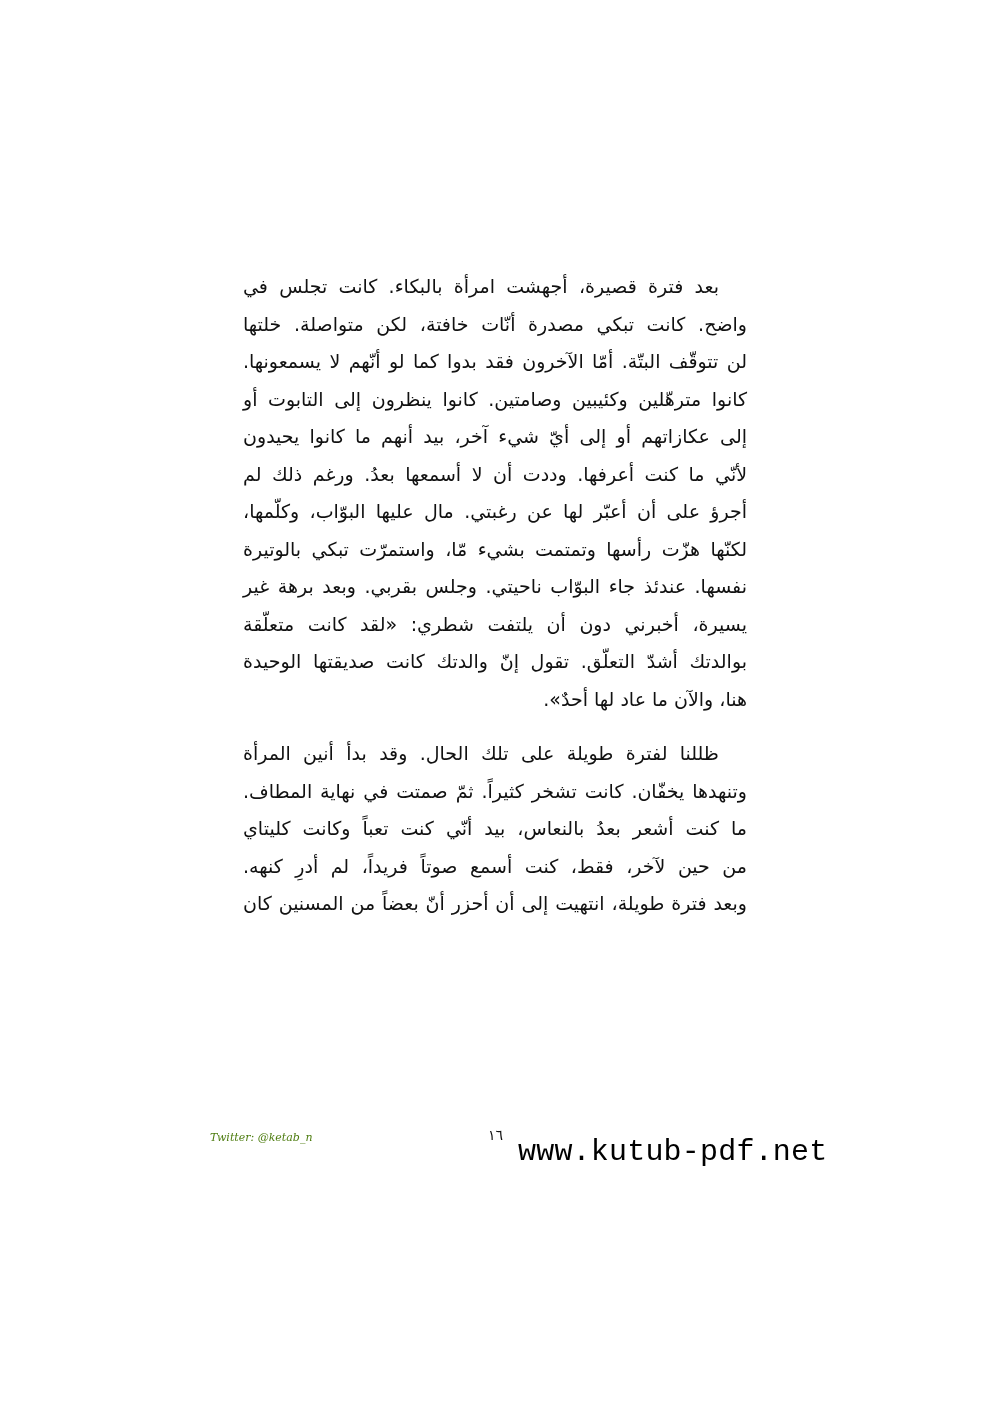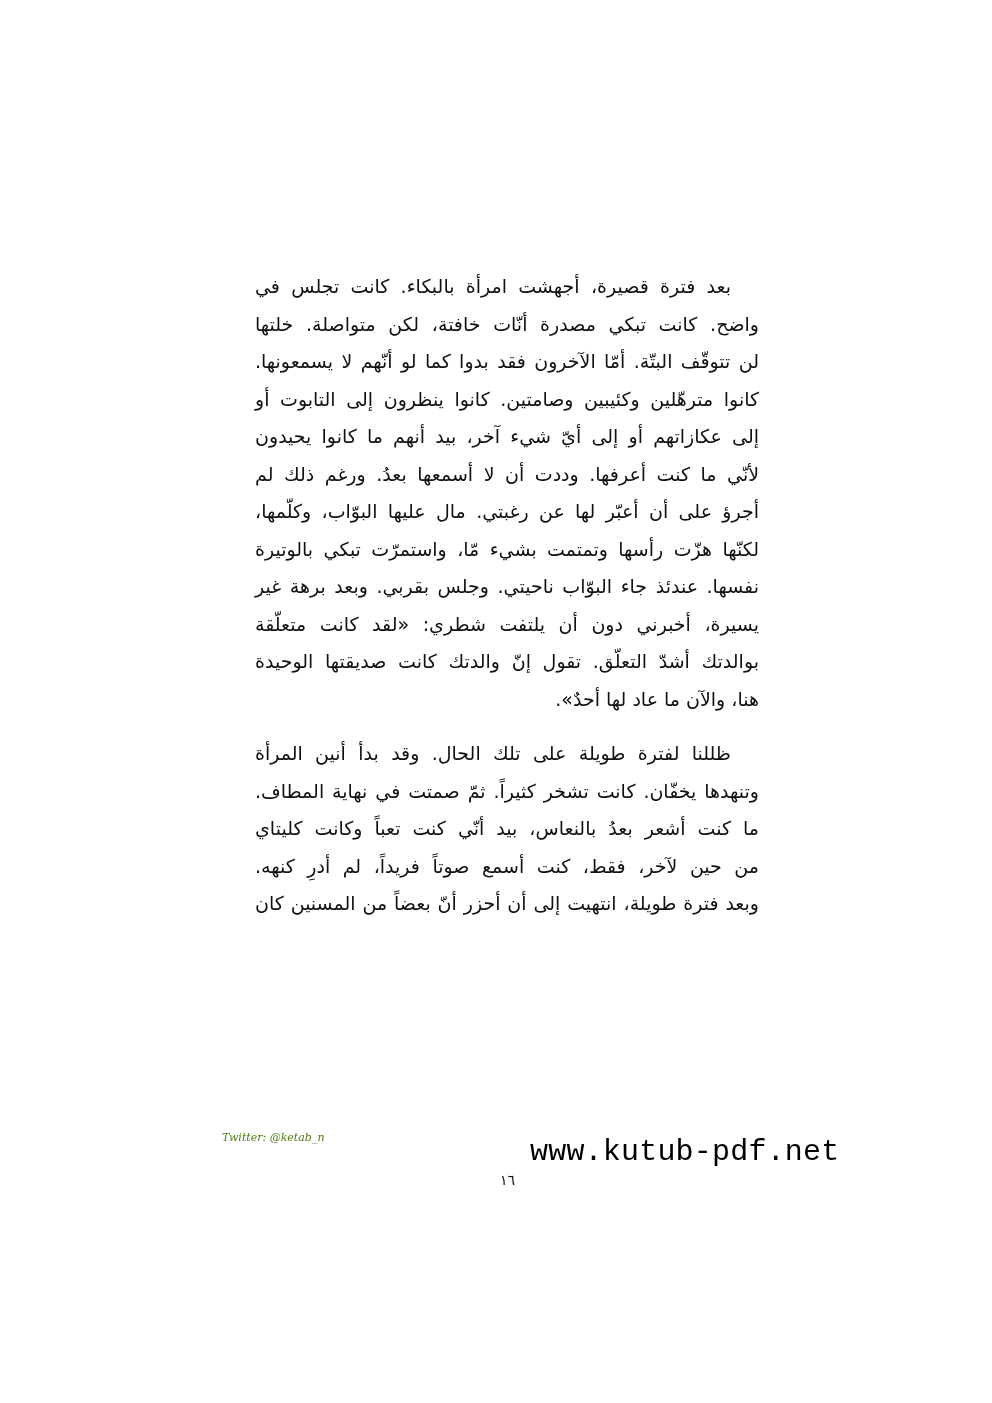--- a/index.html
+++ b/index.html
@@ -8,21 +8,21 @@
       background: #ffffff;
     }
     body {
       width: 992px;
       height: 1403px;
       position: relative;
       overflow: hidden;
     }
     .page {
       position: absolute;
-      left: 12px; top: 0;
+      left: 0; top: 0;
       width: 928px;
       height: 1403px;
       background: #ffffff;
     }
     .text-block {
       position: absolute;
       left: 243px;
       top: 268px;
       width: 504px;
       direction: rtl;
@@ -61,21 +61,20 @@
       color: #4d7c0f;
     }
     .footer-page-num {
       position: absolute;
       left: 488px;
       top: 1127px;
       font-family: "DejaVu Sans", sans-serif;
       font-size: 14px;
       color: #111111;
       direction: rtl;
-      margin-top: 45px;
     }
     .footer-watermark {
       position: absolute;
       left: 518px;
       top: 1135px;
       font-family: Liberation Mono, monospace;
       font-size: 30px;
       color: #000000;
       letter-spacing: 0.2px;
     }

